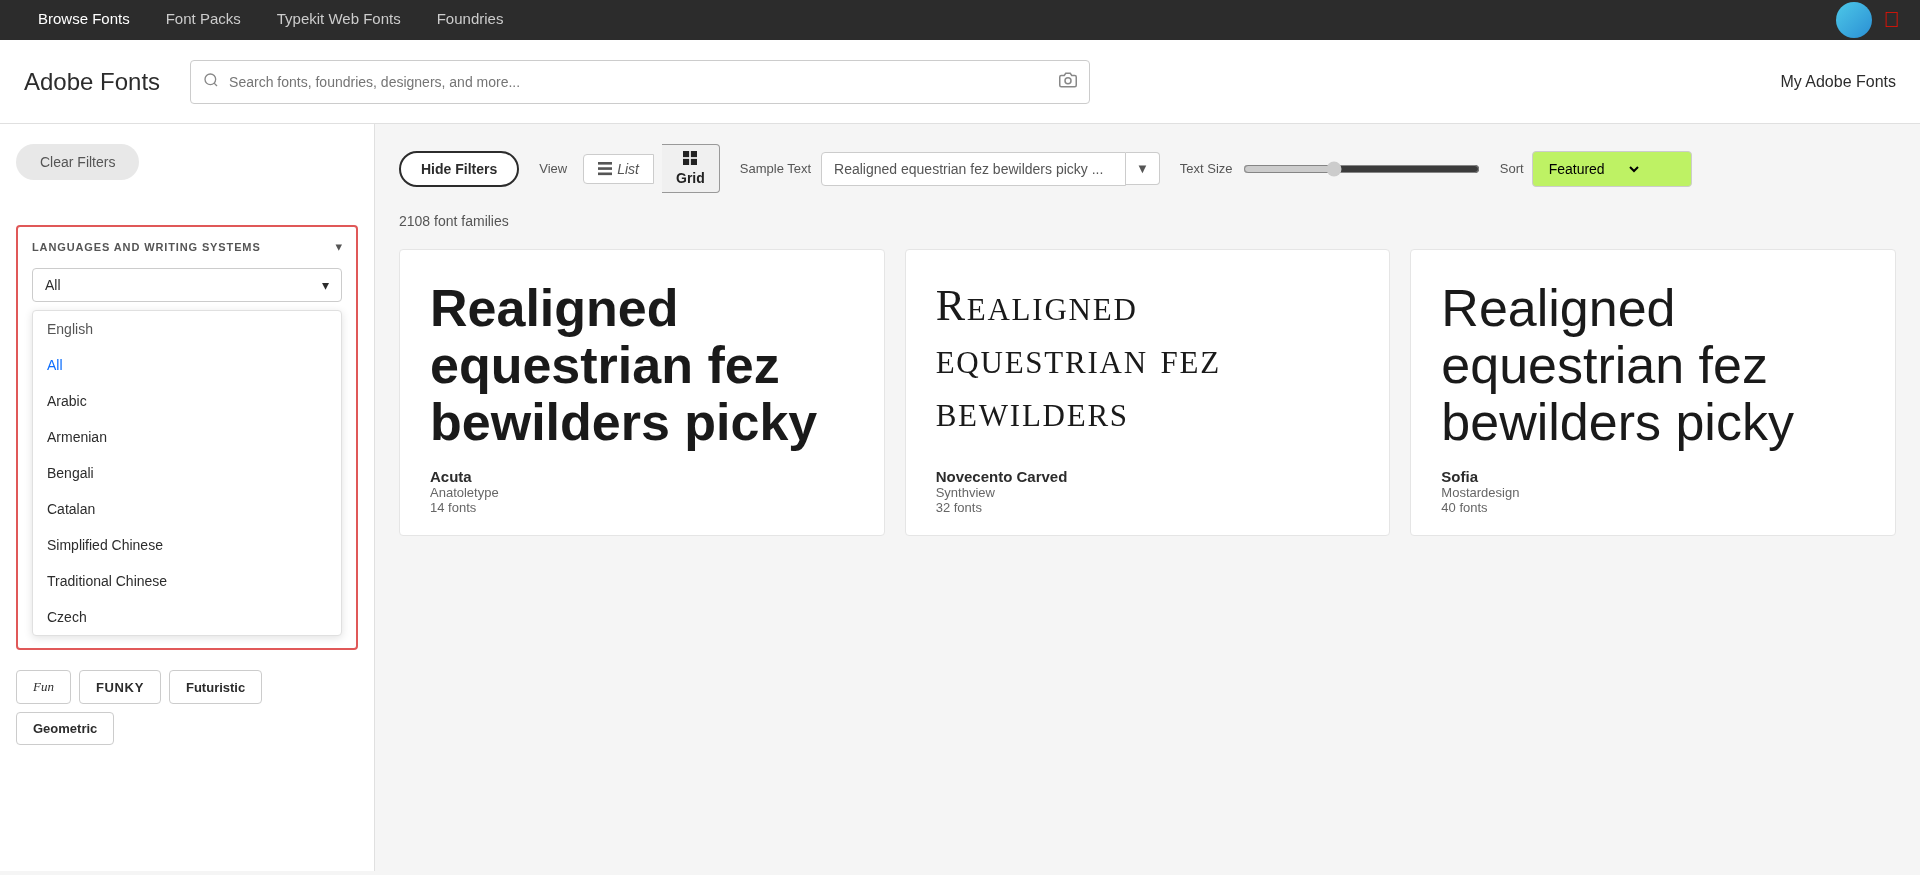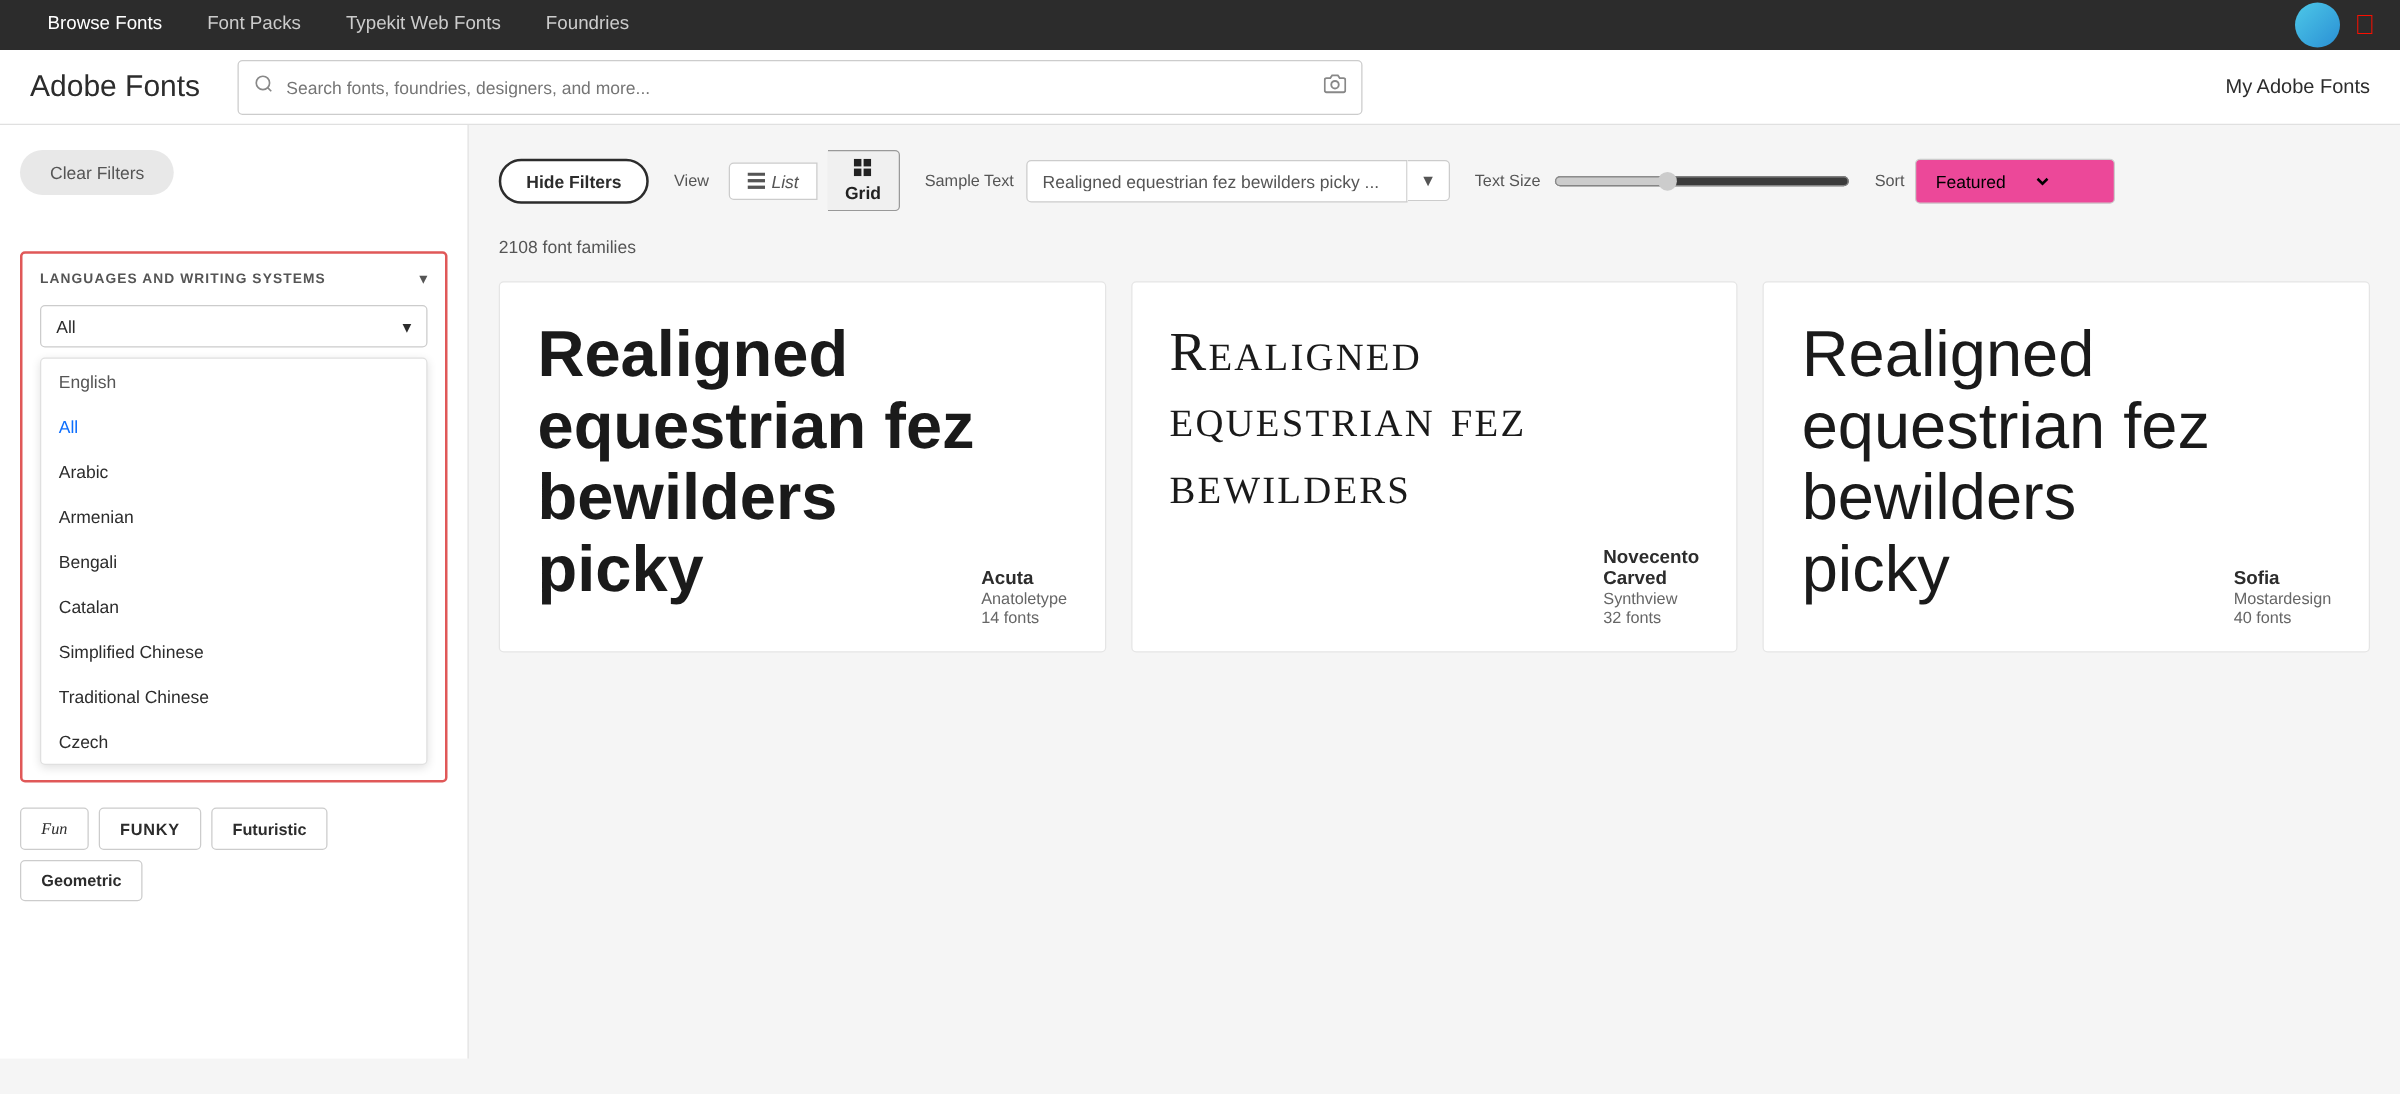--- a/index.html
+++ b/index.html
@@ -43,21 +43,21 @@
     }
     .adobe-icon {
       color: #fa0f00;
       font-size: 22px;
       cursor: pointer;
     }
 
     
     .header {
       background: #fff;
-      height: 60px;
+      height: 84px;
       display: flex;
       align-items: center;
       padding: 0 24px;
       border-bottom: 1px solid #e0e0e0;
     }
     .brand-title {
       font-size: 24px;
       font-weight: 300;
       color: #2c2c2c;
       margin-right: 30px;
@@ -277,21 +277,21 @@
       display: flex;
       align-items: center;
       gap: 8px;
     }
     .sort-label { font-size: 13px; color: #555; white-space: nowrap; }
     .sort-select {
       border: 1px solid #ccc;
       border-radius: 4px;
       padding: 8px 12px;
       font-size: 14px;
-      background: #ec4899;
+      background: #bef264;
       color: #2c2c2c;
       cursor: pointer;
       display: flex;
       align-items: center;
       gap: 8px;
       min-width: 160px;
     }
     .sort-select select {
       border: none;
       outline: none;
@@ -313,21 +313,21 @@
       grid-template-columns: repeat(3, 1fr);
       gap: 20px;
     }
     .font-card {
       background: #fff;
       border-radius: 4px;
       padding: 30px 30px 20px;
       border: 1px solid #e5e5e5;
       min-height: 280px;
       display: flex;
-      flex-direction: row;
+      flex-direction: column;
       overflow: hidden;
     }
     .font-preview {
       flex: 1;
       font-size: 56px;
       line-height: 1.1;
       color: #1a1a1a;
       margin-bottom: 16px;
       overflow: hidden;
     }

